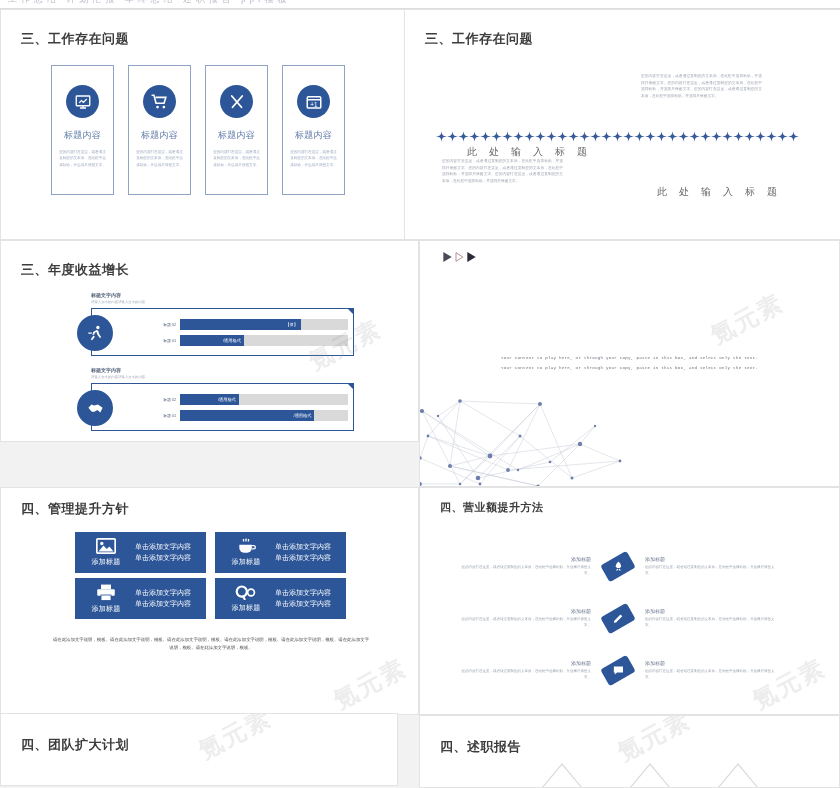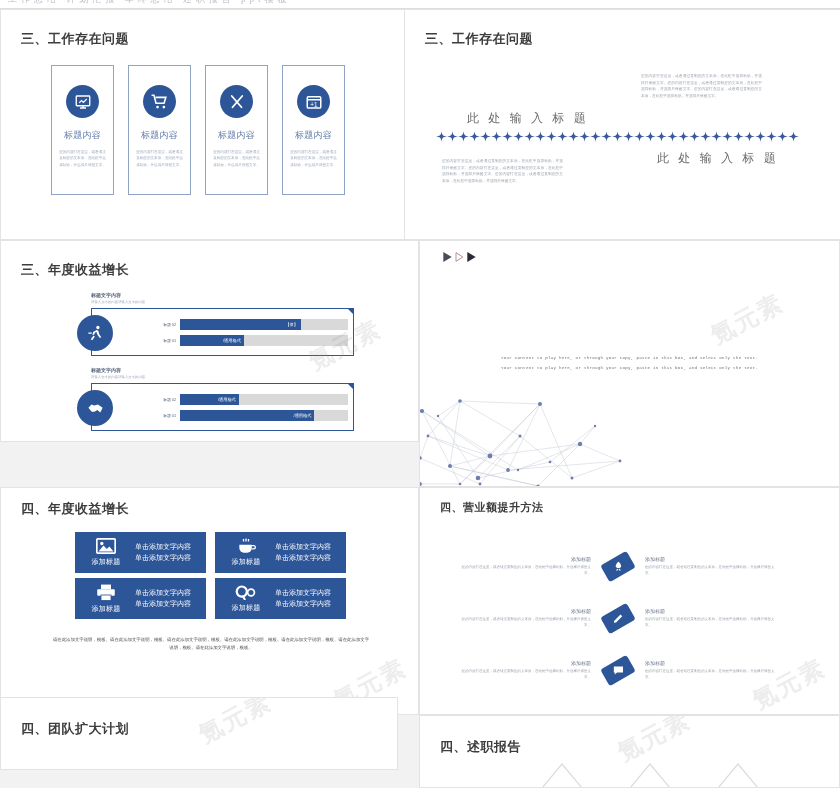--- a/index.html
+++ b/index.html
@@ -61,23 +61,24 @@
     font-size:3.6px; line-height:1.75; color:#9aa7bd; text-align:center;
     word-break:break-all;
   }
 
   
   #s2 .para{
     position:absolute; font-size:3.7px; line-height:1.78;
     color:#9aa1ad; width:121px; text-align:justify; word-break:break-all;
   }
   #s2 .sub{
-    position:absolute; font-size:12px; color:#6a6a6a;
+    position:absolute; font-size:10px; color:#6a6a6a;
     letter-spacing:3px; white-space:nowrap;
-    font-family:Liberation Sans, sans-serif;
+    font-family:Liberation Mono, monospace;
+    margin-top:35px;
   }
   #s2 .sparkrow{
     position:absolute; left:31px; top:118px;
     width:356px; height:16px;
     display:flex; justify-content:space-between; align-items:center;
   }
   .spark{ width:11px; height:11px; flex:0 0 auto; }
 
   
   .chartblock{ position:absolute; }
@@ -457,21 +458,21 @@
         <circle cx="130" cy="96" r="1.3"></circle>
           <circle cx="98" cy="104" r="1.2"></circle>
           <circle cx="60" cy="118" r="1.4"></circle>
       </g>
     </svg>
 
     <div class="wm" style="left:288px;top:62px;">氪元素</div>
   </div>
 
   <div class="slide" id="s5" style="left:0px;top:487px;width:419px;height:228px;">
-    <div class="slide-title" style="left:20px;top:12px;font-size:13px;">四、年度收益增长</div>
+    <div class="slide-title" style="left:20px;top:12px;font-size:13px;">四、管理提升方针</div>
 
     <div class="grid">
 
       <div class="mbox">
         <div class="left">
           <svg width="20" height="16" viewBox="0 0 24 19">
             <rect x="1" y="1" width="22" height="17" rx="1" fill="none" stroke="#fff" stroke-width="2"></rect>
             <circle cx="7" cy="6.5" r="2" fill="#fff"></circle>
               <path d="M3 16l6-7 4 4 3-3 5 6z" fill="#fff"></path>
           </svg>
@@ -591,21 +592,21 @@
         <div class="c-right">
           <div class="stitle">添加标题</div>
           <div class="stxt">您的内容打在这里，或者通过复制您的文本后，在此框中选择粘贴，并选择只保留文字。</div>
         </div>
       </div>
 
     </div>
     <div class="wm" style="left:330px;top:180px;">氪元素</div>
   </div>
 
-  <div class="slide" id="s7" style="left:0px;top:697px;width:398px;height:73px;">
+  <div class="slide" id="s7" style="left:0px;top:713px;width:398px;height:73px;">
     <div class="slide-title" style="left:20px;top:22px;font-size:13px;">四、团队扩大计划</div>
     <div class="wm" style="left:195px;top:4px;">氪元素</div>
   </div>
 
   <div class="slide" id="s8" style="left:419px;top:715px;width:421px;height:73px;">
     <div class="slide-title" style="left:20px;top:22px;font-size:13px;">四、述职报告</div>
     <div class="tris" id="tris">
         <svg width="44" height="27" viewBox="0 0 44 27">
           <polygon points="22,2 42,26 2,26" fill="none" stroke="#dcdcdc" stroke-width="1.2"></polygon>
         </svg>

